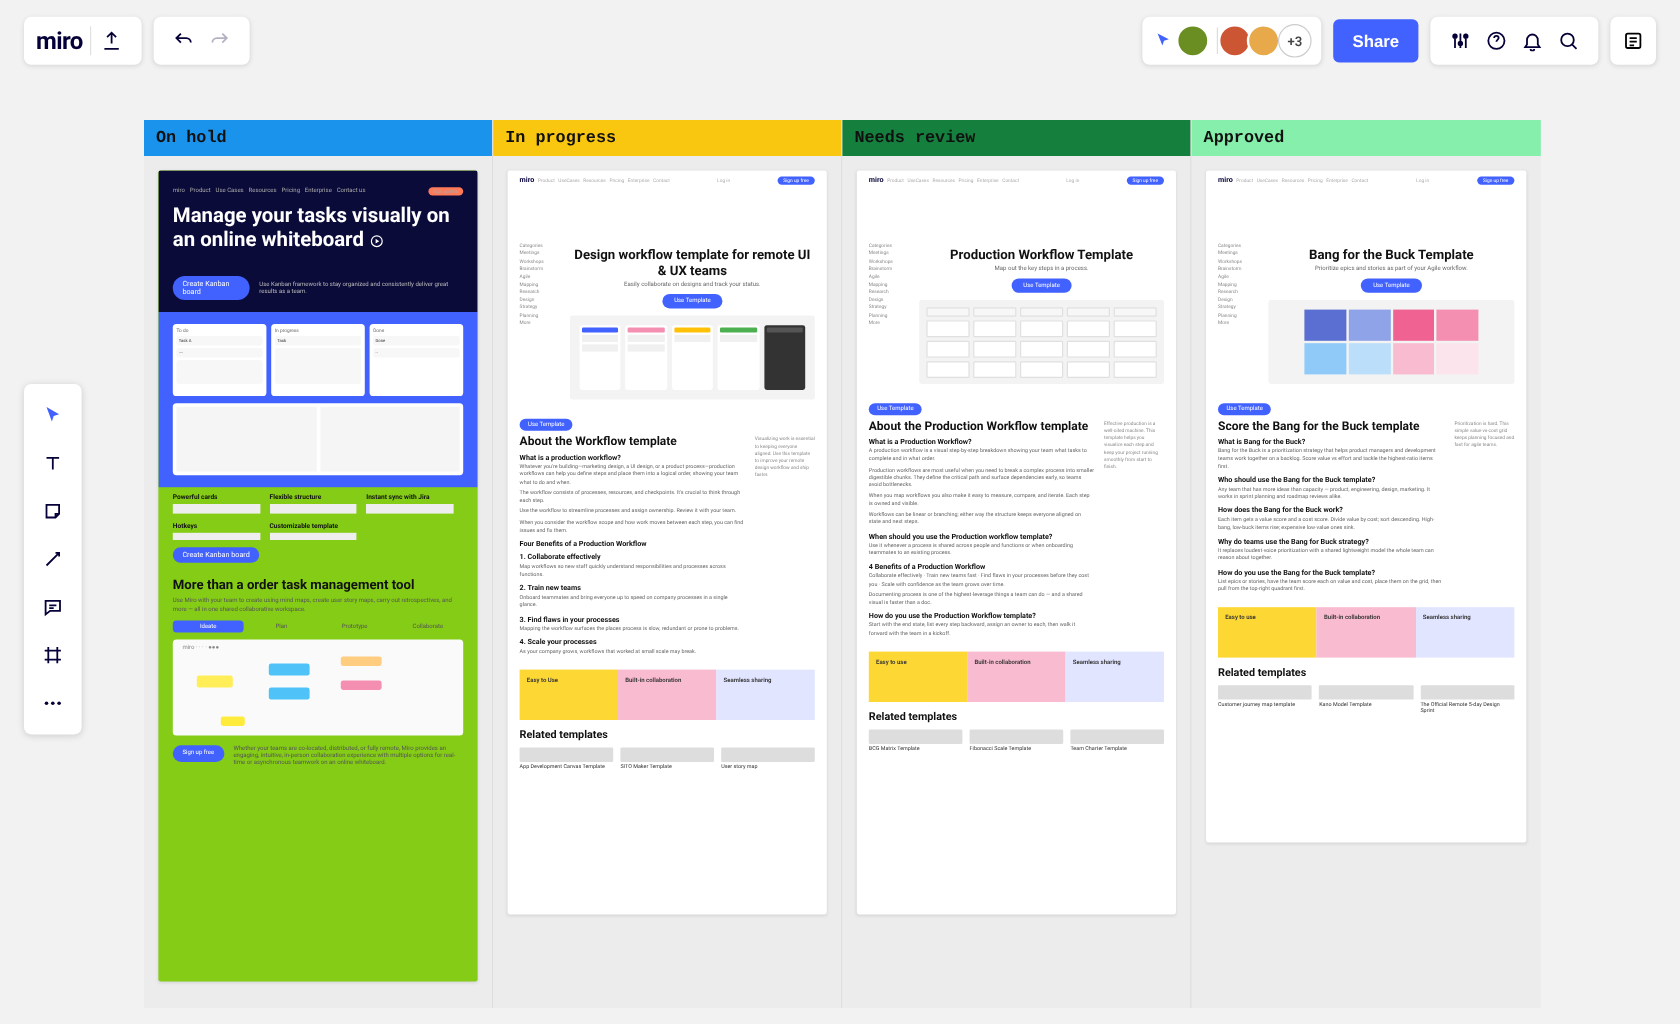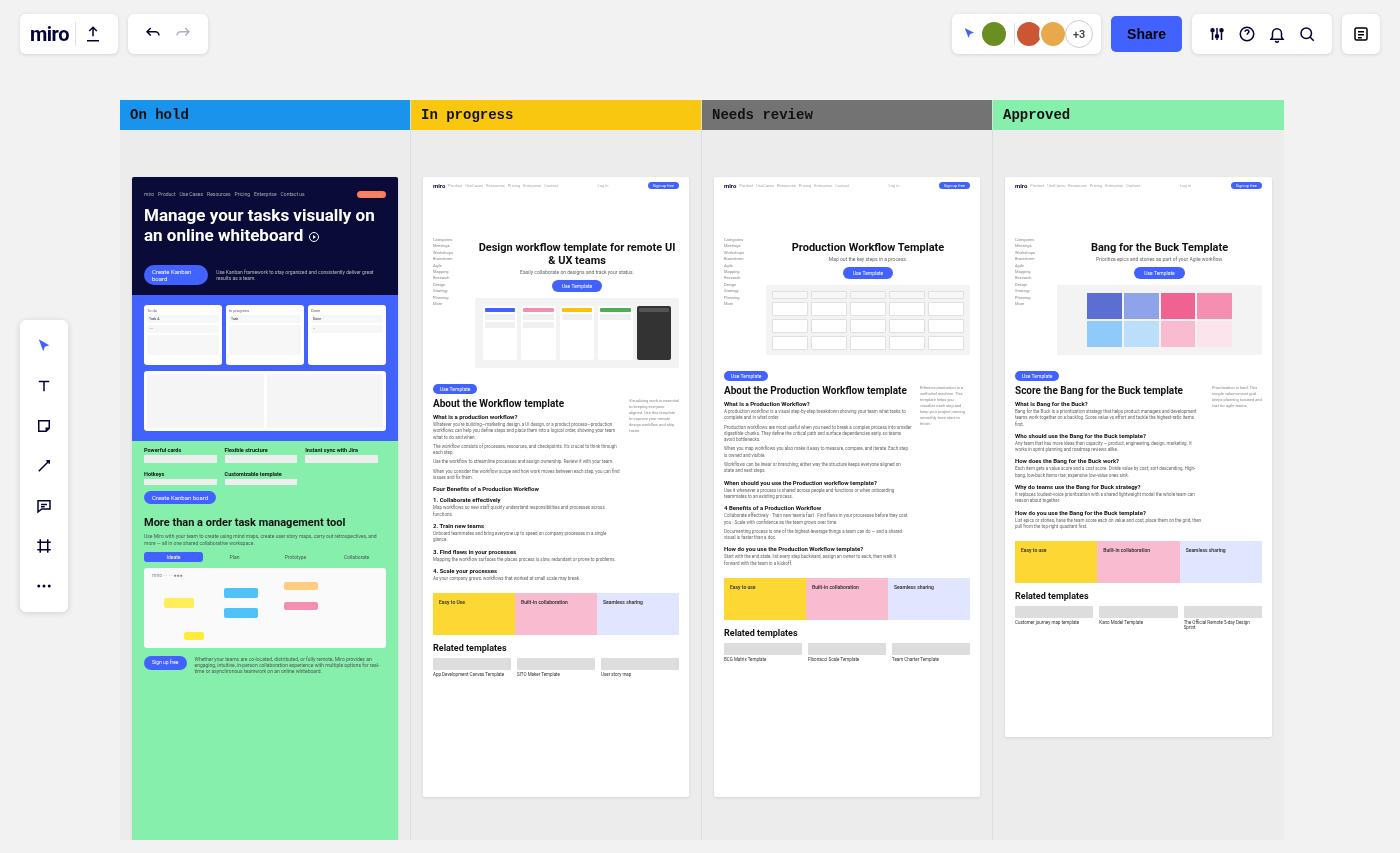--- a/index.html
+++ b/index.html
@@ -65,21 +65,21 @@
   display: flex; align-items: center; justify-content: center;
   font-size: 11px; font-weight: 600; color: #444;
   margin-left: -4px;
 }
 .cursor-mini {
   color: #4262ff;
   margin-right: 6px;
 }
 .share-btn {
   background: #4262ff;
-  color: #000000;
+  color: #ffffff;
   border: none;
   border-radius: 5px;
   padding: 8px 16px;
   font-weight: 600;
   font-size: 14px;
   cursor: pointer;
   height: 36px;
 }
 
 
@@ -106,43 +106,42 @@
   top: 100px; left: 120px;
   width: 1164px; height: 740px;
   display: flex;
   gap: 0;
 }
 .column {
   width: 291px;
   background: #ececec;
   display: flex; flex-direction: column;
   border-right: 1px solid #ddd;
-  gap: 35px;
 }
 .column:last-child { border-right: none; }
 .col-header {
   height: 30px;
   display: flex; align-items: center;
   padding: 0 10px;
   font-family: "Courier New", monospace;
   font-size: 14px;
   font-weight: 700;
   color: #111;
 }
 .col-h-0 { background: #1a93ec; }
 .col-h-1 { background: #fac710; }
-.col-h-2 { background: #737373; }
+.col-h-2 { background: #15803d; }
 .col-h-3 { background: #86efac; }
 .col-body {
   padding: 12px;
   flex: 1;
   overflow: hidden;
 }
 .card {
-  background: #86efac;
+  background: #84cc16;
   width: 100%;
   border-radius: 2px;
   box-shadow: 0 1px 3px rgba(0,0,0,0.1);
   overflow: hidden;
   font-size: 6px;
   color: #555;
 }
 
 
 .c0-hero {

